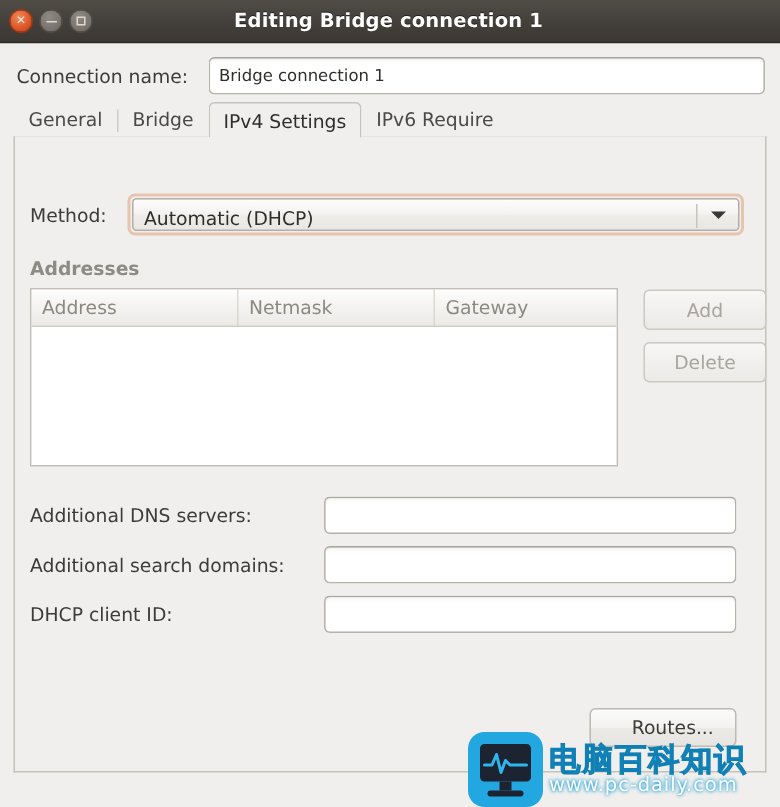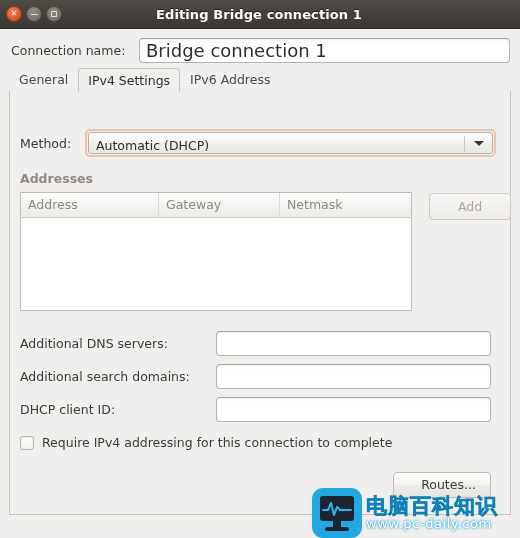--- a/index.html
+++ b/index.html
@@ -101,21 +101,21 @@
     color: #3c3b37;
     white-space: nowrap;
   }
   .entry {
     background: linear-gradient(to bottom, #fbfbfa 0%, #ffffff 22%, #ffffff 100%);
     border: 1px solid #b6b2ac;
     border-top-color: #a8a49e;
     border-radius: 4px;
     box-sizing: border-box;
     font-family: inherit;
-    font-size: 18px;
+    font-size: 11px;
     color: #2f2e2b;
     padding: 0 6px;
     outline: none;
     box-shadow: inset 0 1px 1px rgba(0,0,0,0.055);
   }
   .name-entry {
     position: absolute;
     left: 139px; top: 2px;
     width: 371px; height: 25px;
     line-height: 23px;
@@ -413,61 +413,59 @@
 <div class="dialog">
 
   <div class="name-row">
     <span class="name-label">Connection name:</span>
     <input class="entry name-entry" type="text" value="Bridge connection 1" style="">
   </div>
 
   <div class="notebook">
     <div class="tabstrip">
       <div class="tab">General</div>
+      <div class="tab">Bridge</div>
       <div class="tab active">IPv4 Settings</div>
-      <div class="tab">IPv6 Address</div>
+      <div class="tab">IPv6 Require</div>
     </div>
 
     <div class="page">
 
       <span class="method-label">Method:</span>
       <div class="combo">
         <div class="combo-inner">
           <span class="combo-text">Automatic (DHCP)</span>
           <span class="combo-sep"></span>
           <span class="combo-arrow"></span>
         </div>
       </div>
 
       <span class="section-label">Addresses</span>
 
       <div class="listframe">
         <div class="thead">
           <div class="th" style="width:138px">Address</div>
+          <div class="th" style="width:131px">Netmask</div>
           <div class="th" style="width:121px">Gateway</div>
-          <div class="th" style="width:131px">Netmask</div>
         </div>
         <div class="tbody"></div>
       </div>
 
       <div class="sidebtn add">Add</div>
+      <div class="sidebtn del">Delete</div>
 
       <span class="field-label lbl1">Additional DNS servers:</span>
       <input class="entry field-entry row1" type="text" value="" style="">
 
       <span class="field-label lbl2">Additional search domains:</span>
       <input class="entry field-entry row2" type="text" value="" style="">
 
       <span class="field-label lbl3">DHCP client ID:</span>
       <input class="entry field-entry row3" type="text" value="" style="">
 
-      <div class="checkrow">
-        <span class="checkbox"></span>
-        <span class="check-label">Require IPv4 addressing for this connection to complete</span>
-      </div>
 
       <div class="routes-btn">Routes...</div>
     </div>
   </div>
 </div>
 
 <div class="watermark">
   <div class="wm-icon">
     <div class="wm-screen">
       <svg width="30" height="21" viewBox="0 0 30 21">

